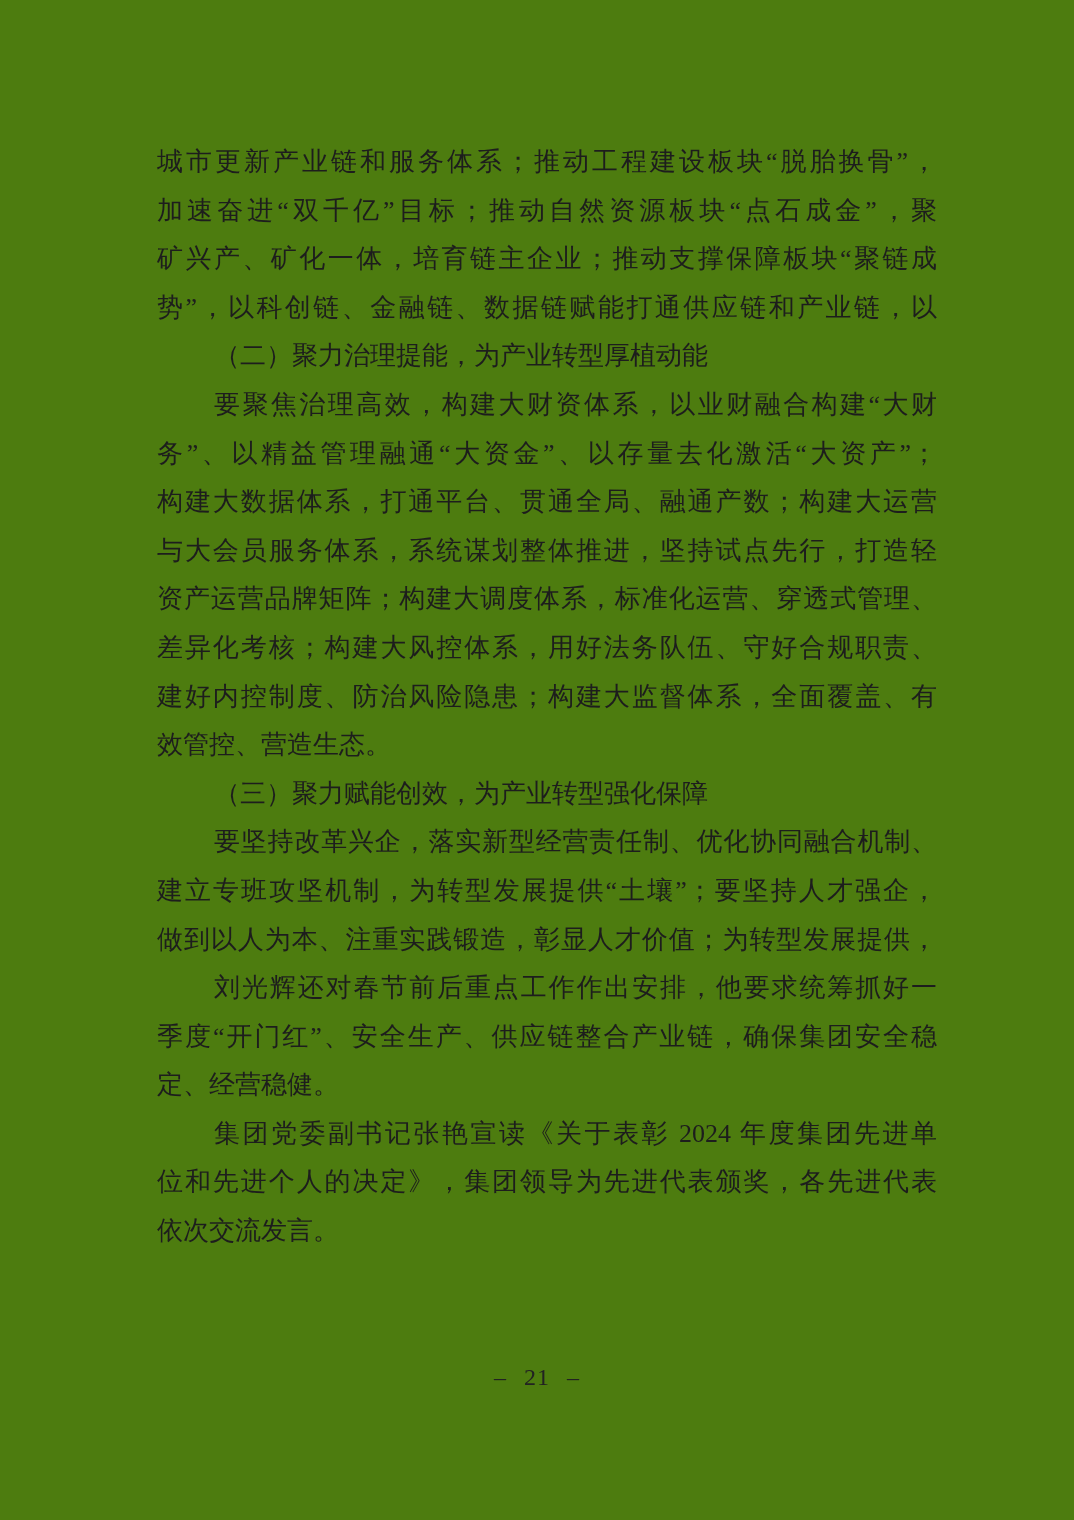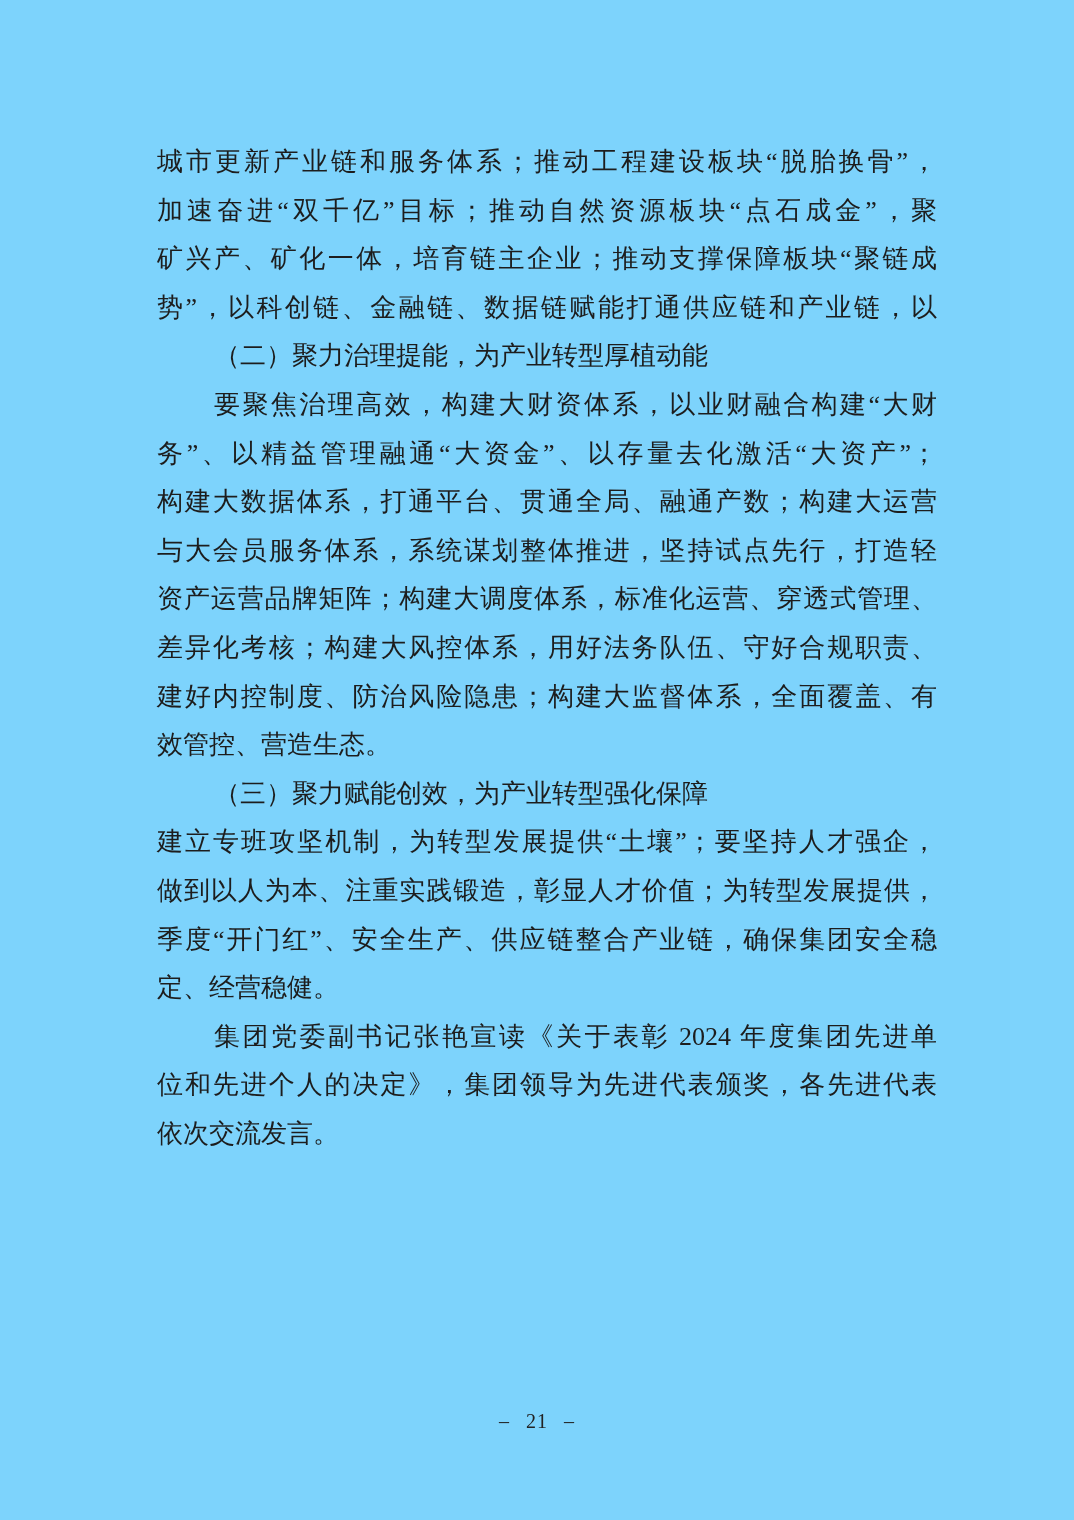--- a/index.html
+++ b/index.html
@@ -5,21 +5,21 @@
   html, body {
     margin: 0;
     padding: 0;
     background: #e8e8e8;
   }
   .page {
     position: relative;
     width: 1074px;
     height: 1520px;
     margin: 0 auto;
-    background: #7dd3fc;
+    background: #4d7c0f;
     color: #1d1d1d;
     font-family: "Liberation Serif", serif;
     overflow: hidden;
   }
   .text-block {
     position: absolute;
     left: 157px;
     top: 138px;
     width: 780px;
     font-size: 26px;
@@ -34,24 +34,24 @@
   }
   .line.indent {
     text-indent: 57px;
   }
   .line.heading {
     font-weight: normal;
   }
   .page-footer {
     position: absolute;
     left: 0;
-    top: 1410px;
+    top: 1364px;
     width: 100%;
     text-align: center;
-    font-size: 20px;
+    font-size: 24px;
     color: #222222;
   }
   .page-footer .num {
     word-spacing: 10px;
     letter-spacing: 1px;
   }
 </style>
 </head>
 <body>
 
@@ -64,22 +64,24 @@
       <div class="line heading indent">（二）聚力治理提能，为产业转型厚植动能</div>
       <div class="line indent fill">要聚焦治理高效，构建大财资体系，以业财融合构建“大财</div>
       <div class="line fill">务”、以精益管理融通“大资金”、以存量去化激活“大资产”；</div>
       <div class="line fill">构建大数据体系，打通平台、贯通全局、融通产数；构建大运营</div>
       <div class="line fill">与大会员服务体系，系统谋划整体推进，坚持试点先行，打造轻</div>
       <div class="line fill">资产运营品牌矩阵；构建大调度体系，标准化运营、穿透式管理、</div>
       <div class="line fill">差异化考核；构建大风控体系，用好法务队伍、守好合规职责、</div>
       <div class="line fill">建好内控制度、防治风险隐患；构建大监督体系，全面覆盖、有</div>
       <div class="line">效管控、营造生态。</div>
       <div class="line heading indent">（三）聚力赋能创效，为产业转型强化保障</div>
+      <div class="line indent fill">要坚持改革兴企，落实新型经营责任制、优化协同融合机制、</div>
       <div class="line fill">建立专班攻坚机制，为转型发展提供“土壤”；要坚持人才强企，</div>
       <div class="line fill">做到以人为本、注重实践锻造，彰显人才价值；为转型发展提供，</div>
+      <div class="line indent fill">刘光辉还对春节前后重点工作作出安排，他要求统筹抓好一</div>
       <div class="line fill">季度“开门红”、安全生产、供应链整合产业链，确保集团安全稳</div>
       <div class="line">定、经营稳健。</div>
       <div class="line indent fill">集团党委副书记张艳宣读《关于表彰 2024 年度集团先进单</div>
       <div class="line fill">位和先进个人的决定》，集团领导为先进代表颁奖，各先进代表</div>
       <div class="line">依次交流发言。</div>
     </div>
   <div class="page-footer">
     <span class="num">– 21 –</span>
   </div>
 </div>

